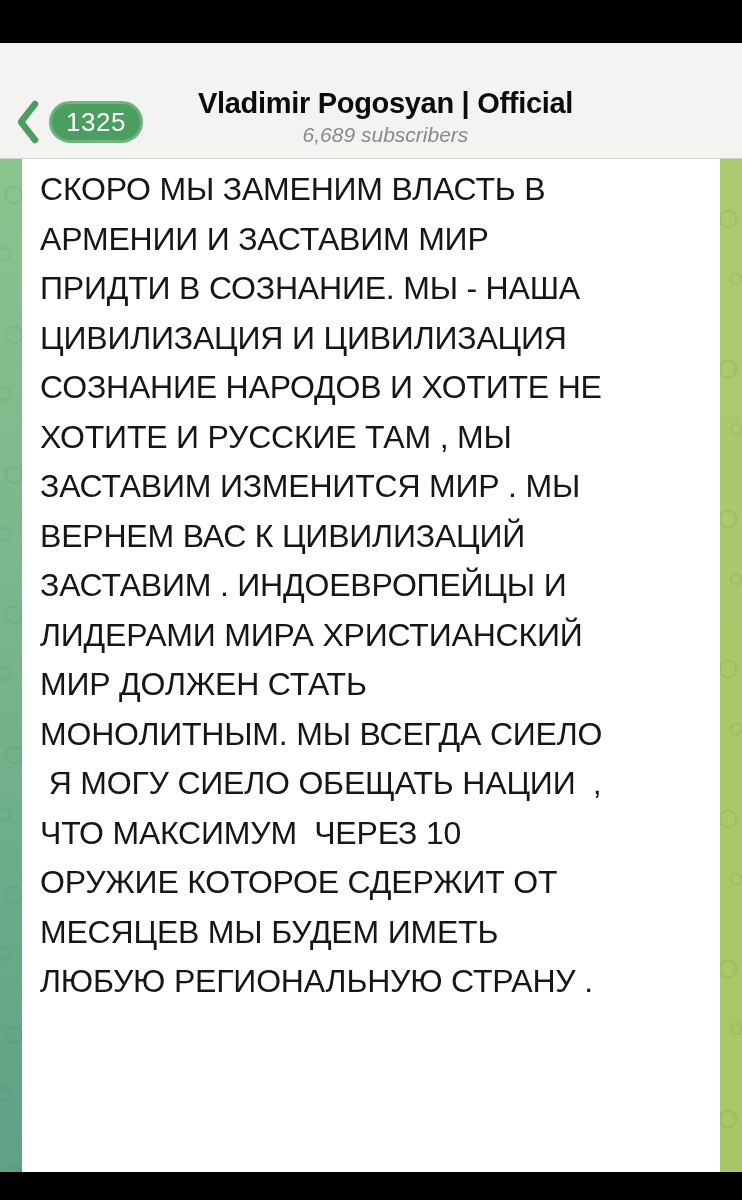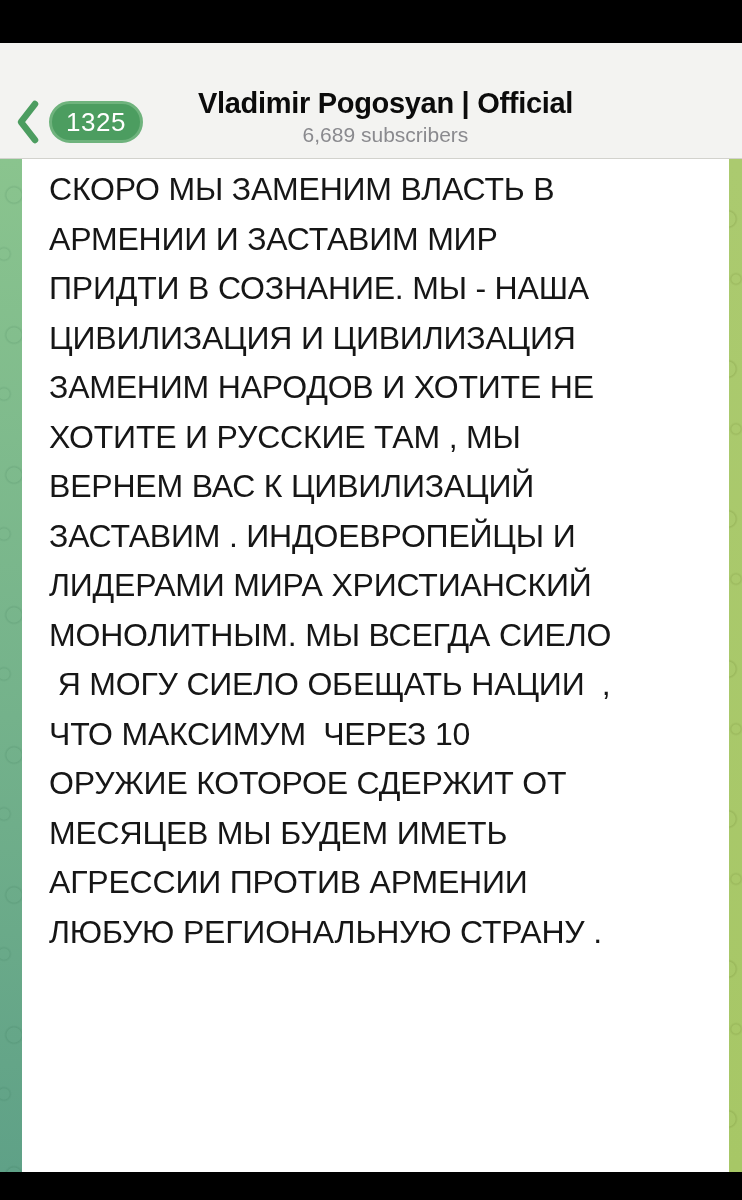--- a/index.html
+++ b/index.html
@@ -35,21 +35,21 @@
   .titles{
     position:absolute;left:0;right:0;bottom:9px;
     display:flex;flex-direction:column;align-items:center;margin-left:29px;
   }
   .channel-title{
     font-size:29px;font-weight:700;color:#0b0b0b;
     line-height:34px;letter-spacing:-0.3px;
   }
   .channel-subtitle{
     font-size:21px;color:var(--subtitle-gray);
-    line-height:28px;margin-top:1px;
+    line-height:28px;margin-top:1px;font-style:italic;
   }
   .back{
     position:absolute;left:14px;bottom:13px;
     display:flex;align-items:center;gap:9px;
     cursor:pointer;z-index:4;
   }
   .chevron{display:block;}
   .unread-badge{
     display:inline-block;
     background:var(--accent-green);
@@ -83,21 +83,20 @@
       radial-gradient(circle 7px at 16px 120px, transparent 4px, rgba(85,105,25,.14) 5px, transparent 7px),
       linear-gradient(180deg, #abca6f 0%, var(--wp-right) 100%);
     background-size:22px 150px,22px 150px,100% 100%;
   }
   .bubble{
     position:absolute;left:22px;top:0;
     width:698px;height:1013px;
     background:#fff;
     padding:6px 0 0 18px;
     overflow:hidden;
-    margin-left:9px;
   }
   .msg-line{
     font-size:32px;
     line-height:49.5px;
     color:var(--text-color);
     white-space:pre;
     letter-spacing:-0.2px;
   }
   .bottom-bar{
     position:absolute;bottom:0;left:0;
@@ -126,30 +125,31 @@
 
   <main class="chat">
     <div class="wp left"></div>
     <div class="wp right"></div>
 
     <div class="bubble">
       <div class="msg-line">СКОРО МЫ ЗАМЕНИМ ВЛАСТЬ В</div>
       <div class="msg-line">АРМЕНИИ И ЗАСТАВИМ МИР</div>
       <div class="msg-line">ПРИДТИ В СОЗНАНИЕ. МЫ - НАША</div>
       <div class="msg-line">ЦИВИЛИЗАЦИЯ И ЦИВИЛИЗАЦИЯ</div>
-      <div class="msg-line">ЗАМЕНИМ НАРОДОВ И ХОТИТЕ НЕ</div>
+      <div class="msg-line">СОЗНАНИЕ НАРОДОВ И ХОТИТЕ НЕ</div>
       <div class="msg-line">ХОТИТЕ И РУССКИЕ ТАМ , МЫ</div>
+      <div class="msg-line">ЗАСТАВИМ ИЗМЕНИТСЯ МИР . МЫ</div>
       <div class="msg-line">ВЕРНЕМ ВАС К ЦИВИЛИЗАЦИЙ</div>
       <div class="msg-line">ЗАСТАВИМ . ИНДОЕВРОПЕЙЦЫ И</div>
       <div class="msg-line">ЛИДЕРАМИ МИРА ХРИСТИАНСКИЙ</div>
+      <div class="msg-line">МИР ДОЛЖЕН СТАТЬ</div>
       <div class="msg-line">МОНОЛИТНЫМ. МЫ ВСЕГДА СИЕЛО</div>
       <div class="msg-line"> Я МОГУ СИЕЛО ОБЕЩАТЬ НАЦИИ  ,</div>
       <div class="msg-line">ЧТО МАКСИМУМ  ЧЕРЕЗ 10</div>
       <div class="msg-line">ОРУЖИЕ КОТОРОЕ СДЕРЖИТ ОТ</div>
       <div class="msg-line">МЕСЯЦЕВ МЫ БУДЕМ ИМЕТЬ</div>
-      <div class="msg-line">АГРЕССИИ ПРОТИВ АРМЕНИИ</div>
       <div class="msg-line">ЛЮБУЮ РЕГИОНАЛЬНУЮ СТРАНУ .</div>
     </div>
   </main>
 
   <div class="bottom-bar"></div>
 
 </div>
 
 </body></html>

